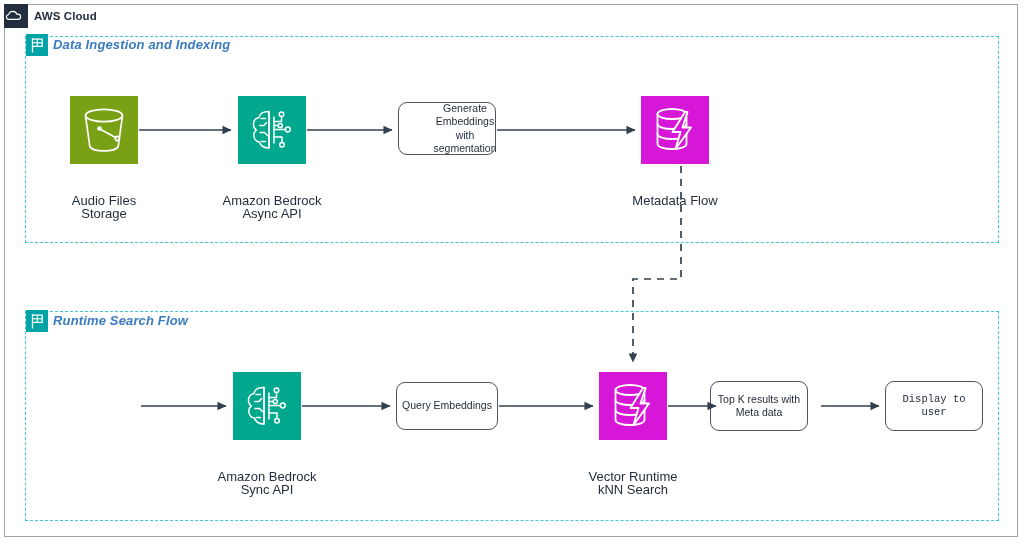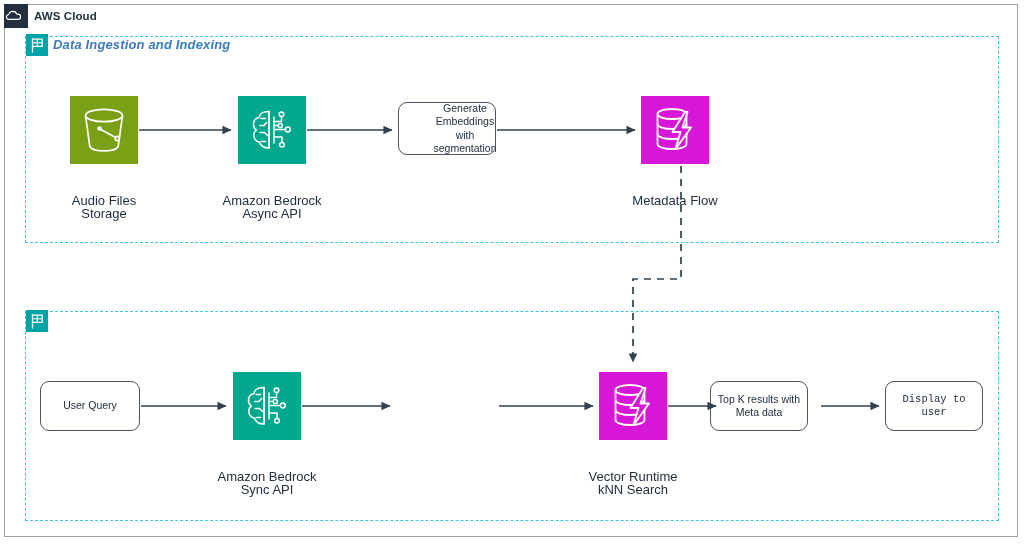--- a/index.html
+++ b/index.html
@@ -231,24 +231,22 @@
   <div class="group-box" style="left:25px; top:311px; width:974px; height:210px;"></div>
 
   <div class="group-icon" style="left:26px; top:310px;">
     <svg width="22" height="22" viewBox="0 0 22 22">
       <line x1="6.5" y1="4" x2="6.5" y2="18.5" stroke="#ffffff" stroke-width="1.3"></line>
       <path d="M6.5 5.2 H16.2 V12.4 H6.5" fill="none" stroke="#ffffff" stroke-width="1.3"></path>
       <line x1="11.3" y1="5.2" x2="11.3" y2="12.4" stroke="#ffffff" stroke-width="1.1"></line>
       <line x1="6.5" y1="8.8" x2="16.2" y2="8.8" stroke="#ffffff" stroke-width="1.1"></line>
     </svg>
   </div>
-
-  <div class="pbox" style="left:40px; top:381px; width:100px; height:50px;">
-    <span>User Query</span>
-  </div>
+  <div class="group-title" style="left:53px; top:310px;">Runtime Search Flow</div>
+
 
   <div class="node" style="left:233px; top:372px;">
     <div class="tile">
       <svg width="68" height="68" viewBox="0 0 68 68">
         <rect x="0" y="0" width="68" height="68" fill="#01A88D"></rect>
         <g fill="none" stroke="#ffffff" stroke-width="1.5" stroke-linejoin="round" stroke-linecap="round">
           <path d="M31 15.5 C25 15.5 21.5 18 21 21.5
                    C17.5 22.2 15.5 25 15.5 28.5
                    C15.5 31 16.6 33 18.3 34.2
                    C16.6 35.4 15.6 37.4 15.8 39.8
@@ -268,20 +266,23 @@
           <circle cx="44" cy="48.8" r="2.3"></circle>
           <path d="M36 29.5 L40 29.5"></path>
           <circle cx="42.3" cy="29.5" r="2.1"></circle>
         </g>
       </svg>
     </div>
     <div class="caption">Amazon Bedrock
 Sync API</div>
   </div>
 
+  <div class="pbox" style="left:396px; top:382px; width:102px; height:48px;">
+    <span>Query Embeddings</span>
+  </div>
 
   <div class="node" style="left:599px; top:372px;">
     <div class="tile">
       <svg width="68" height="68" viewBox="0 0 68 68">
         <rect x="0" y="0" width="68" height="68" fill="#D717D7"></rect>
         <g fill="none" stroke="#ffffff" stroke-width="1.8" stroke-linejoin="round" stroke-linecap="round">
           <ellipse cx="31" cy="18" rx="14.5" ry="5"></ellipse>
           <path d="M16.5 18 L16.5 48 a14.5 5 0 0 0 29 0 L45.5 18"></path>
           <path d="M16.5 28 a14.5 5 0 0 0 29 0"></path>
           <path d="M16.5 38 a14.5 5 0 0 0 29 0"></path>

